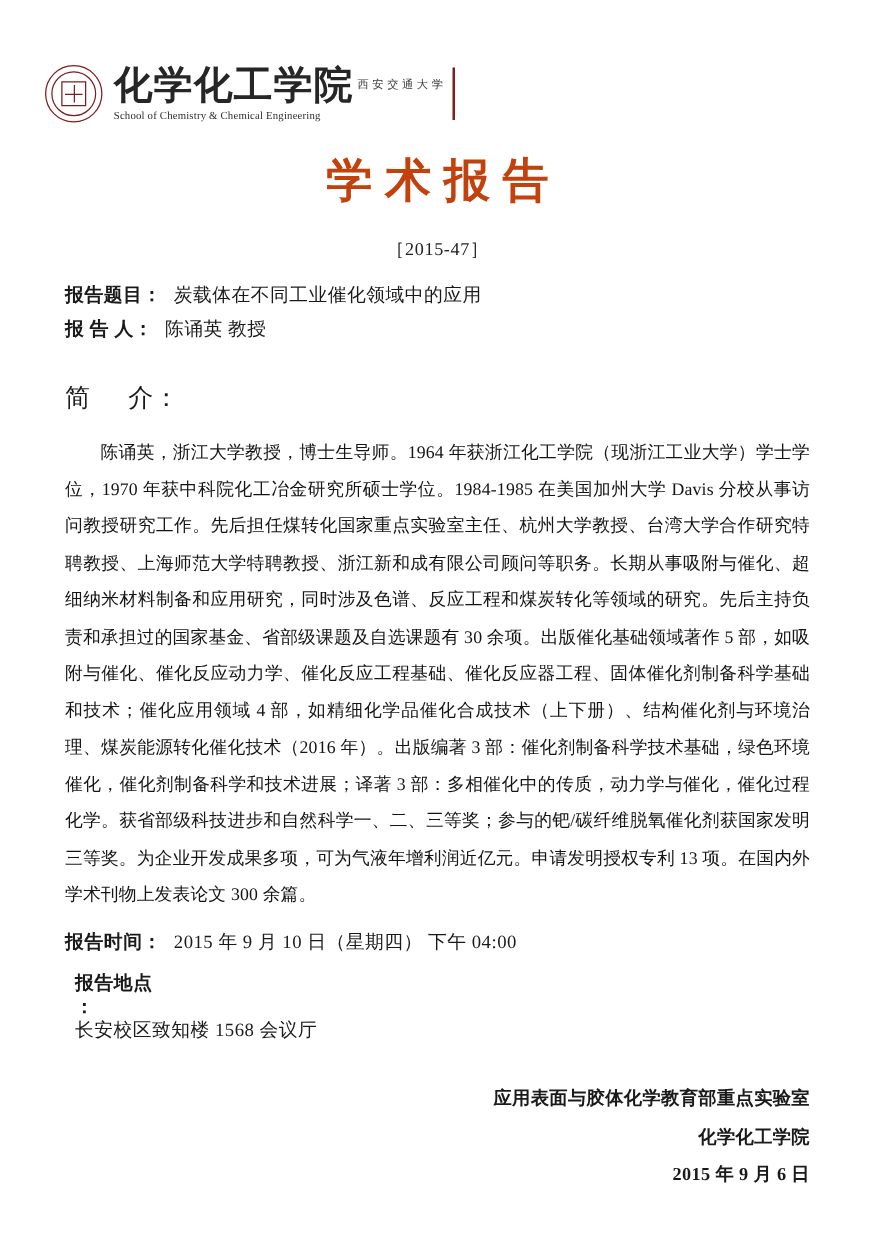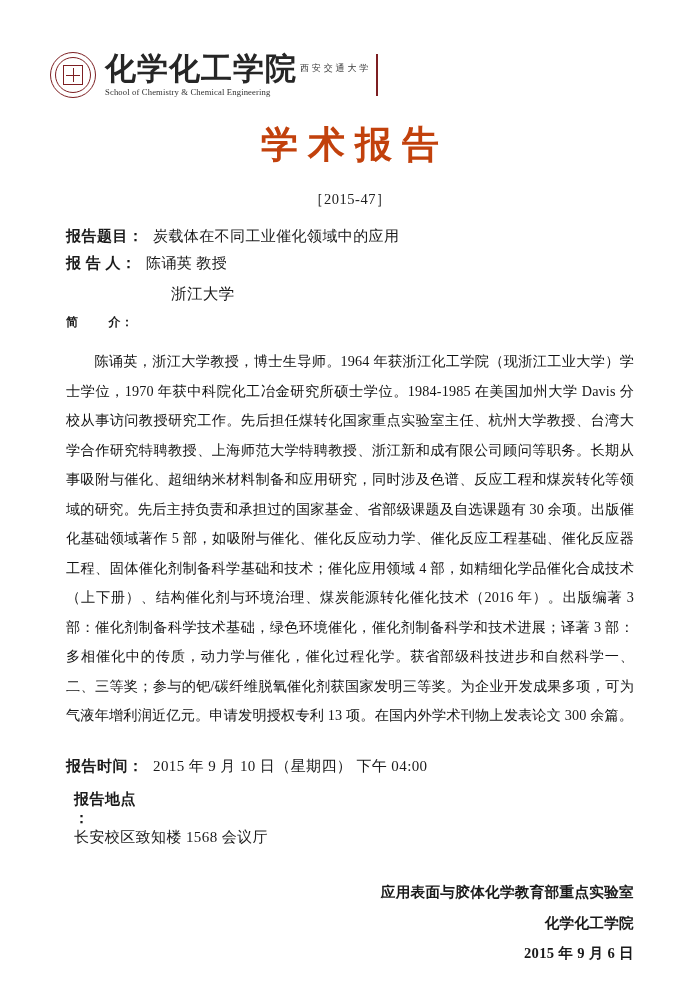--- a/index.html
+++ b/index.html
@@ -13,21 +13,21 @@
     font-family: "Liberation Serif", "DejaVu Serif", serif;
     color: #1a1a1a;
     position: relative;
     overflow: hidden;
   }
   .page {
     width: 700px;
     height: 804px;
     position: relative;
     box-sizing: border-box;
-    padding: 0 66px;
+    padding: 0 52px;
   }
 
   
   .logo-row {
     display: flex;
     align-items: center;
     padding-top: 52px;
     margin-left: -16px;
   }
   .seal {
@@ -151,39 +151,39 @@
   }
   .field.tight { margin-top: 8px; }
   .subval {
     margin-left: 105px;
     margin-top: 11px;
     font-size: 15.5px;
     letter-spacing: 0.4px;
   }
 
   .intro-label {
-    margin-top: 9px;
-    font-size: 12px;
-    font-weight: 700;
+    margin-top: 32px;
+    font-size: 20px;
+    font-weight: 400;
     letter-spacing: 0.5px;
   }
   .intro-label .gap { display: inline-block; width: 30px; }
 
   .body-text {
     margin-top: 16px;
     font-size: 14.2px;
     line-height: 2.08;
     text-align: justify;
     text-justify: inter-ideograph;
     text-indent: 2em;
     letter-spacing: 0.15px;
     color: #141414;
   }
 
-  .field-time { margin-top: 26px; }
+  .field-time { margin-top: 12px; }
   .field-place { margin-top: 14px; flex-direction: column; }
 
   .signature {
     margin-top: 30px;
     text-align: right;
     font-size: 14.6px;
     line-height: 2.1;
     letter-spacing: 0.3px;
   }
   .sig-line { display: block; font-weight: bold; }
@@ -212,21 +212,20 @@
     <span class="lbl">报告题目</span>
     <span class="sep">：</span>
     <span class="val">炭载体在不同工业催化领域中的应用</span>
   </div>
 
   <div class="field tight">
     <span class="lbl">报 告 人</span>
     <span class="sep">：</span>
     <span class="val">陈诵英 教授</span>
   </div>
-  <div class="subval">浙江大学</div>
 
   <div class="intro-label">
     <span>简</span><span class="gap"></span><span>介：</span>
   </div>
 
   <div class="body-text">陈诵英，浙江大学教授，博士生导师。1964 年获浙江化工学院（现浙江工业大学）学士学位，1970 年获中科院化工冶金研究所硕士学位。1984-1985 在美国加州大学 Davis 分校从事访问教授研究工作。先后担任煤转化国家重点实验室主任、杭州大学教授、台湾大学合作研究特聘教授、上海师范大学特聘教授、浙江新和成有限公司顾问等职务。长期从事吸附与催化、超细纳米材料制备和应用研究，同时涉及色谱、反应工程和煤炭转化等领域的研究。先后主持负责和承担过的国家基金、省部级课题及自选课题有 30 余项。出版催化基础领域著作 5 部，如吸附与催化、催化反应动力学、催化反应工程基础、催化反应器工程、固体催化剂制备科学基础和技术；催化应用领域 4 部，如精细化学品催化合成技术（上下册）、结构催化剂与环境治理、煤炭能源转化催化技术（2016 年）。出版编著 3 部：催化剂制备科学技术基础，绿色环境催化，催化剂制备科学和技术进展；译著 3 部：多相催化中的传质，动力学与催化，催化过程化学。获省部级科技进步和自然科学一、二、三等奖；参与的钯/碳纤维脱氧催化剂获国家发明三等奖。为企业开发成果多项，可为气液年增利润近亿元。申请发明授权专利 13 项。在国内外学术刊物上发表论文 300 余篇。</div>
 
   <div class="field field-time">
     <span class="lbl">报告时间</span>
     <span class="sep">：</span>

